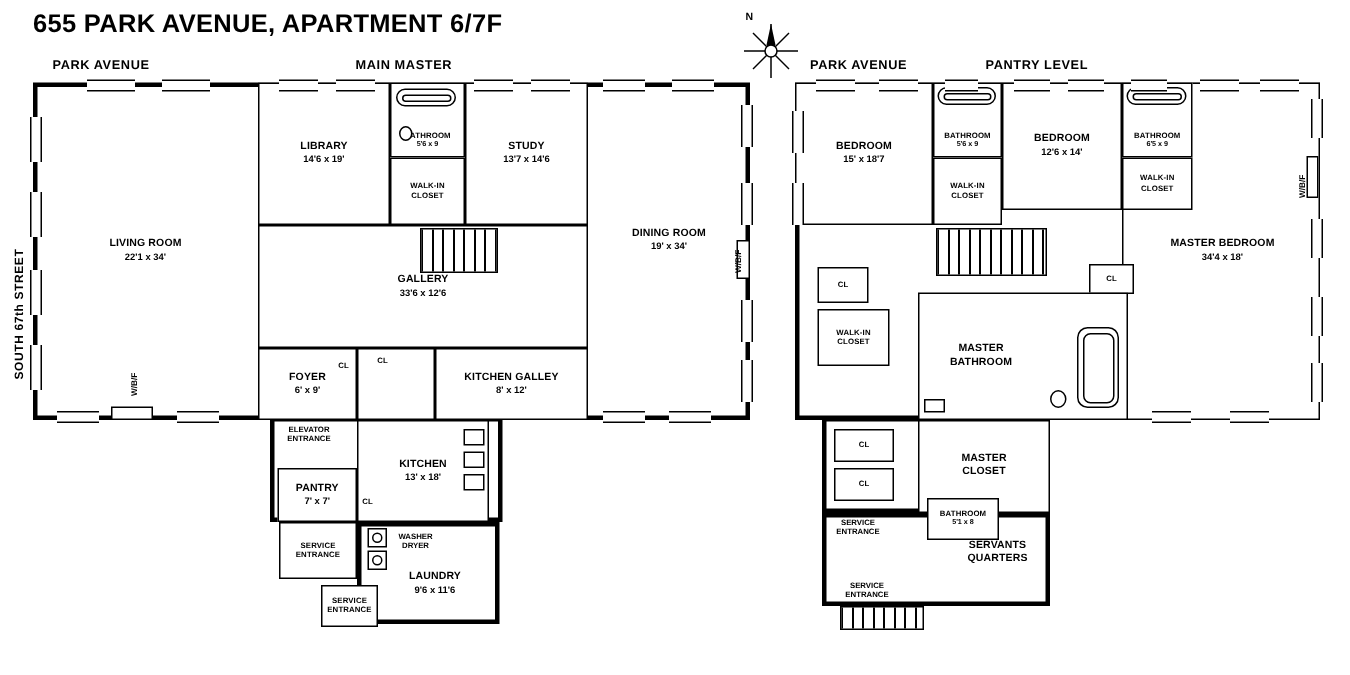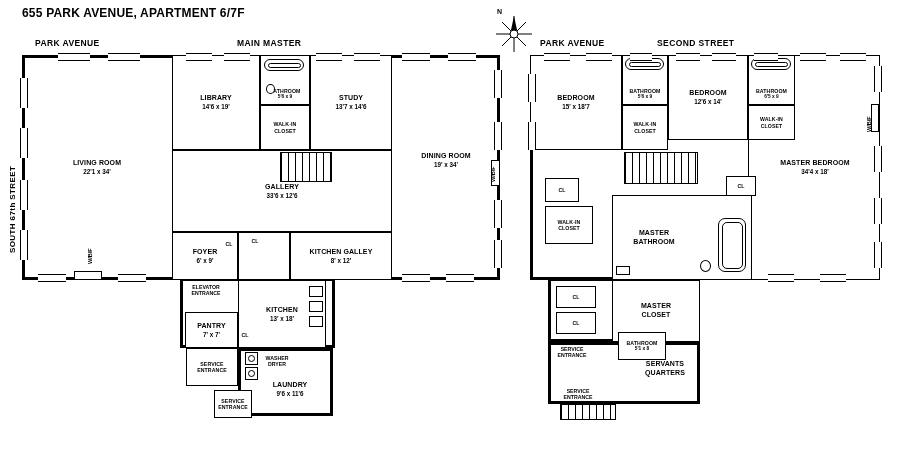--- a/index.html
+++ b/index.html
@@ -1,20 +1,20 @@
 <!DOCTYPE html>
 <html><head>
 <meta charset="utf-8">
 <style>
   *{box-sizing:border-box;margin:0;padding:0}
   html,body{width:900px;height:450px}
   body{background:#fff}
   #canvas{position:relative;width:900px;height:450px;background:#fff;
           font-family:"Liberation Sans","DejaVu Sans",sans-serif;color:#000;overflow:hidden}
-  .title{position:absolute;font-weight:700;font-size:12px;letter-spacing:.2px;white-space:nowrap;z-index:8}
+  .title{position:absolute;font-weight:700;font-size:17px;letter-spacing:.2px;white-space:nowrap;z-index:8}
   .hdr{position:absolute;font-weight:700;font-size:8.5px;letter-spacing:.4px;white-space:nowrap;z-index:8}
   .vhdr{position:absolute;font-weight:700;font-size:8px;letter-spacing:.4px;white-space:nowrap;
         transform:rotate(-90deg);transform-origin:left top;z-index:8}
   .outline{position:absolute;border:3.5px solid #000;background:#fff}
   .room{position:absolute;border:1.6px solid #000;background:#fff;display:flex;flex-direction:column;
         align-items:center;justify-content:center;text-align:center;z-index:2}
   .roomlabel{position:absolute;display:flex;flex-direction:column;align-items:center;justify-content:center;
              text-align:center;z-index:5}
   .nm{font-weight:700;font-size:7px;line-height:1.25;letter-spacing:.1px}
   .dm{font-weight:700;font-size:6.3px;line-height:1.2}
@@ -40,21 +40,21 @@
 </head>
 <body>
 
 <div id="canvas">
 
   <div class="title" style="left:22px;top:6px">655 PARK AVENUE, APARTMENT 6/7F</div>
   <div class="hdr" style="left:35px;top:38px">PARK AVENUE</div>
   <div class="hdr" style="left:237px;top:38px">MAIN MASTER</div>
   <div class="vhdr" style="left:8px;top:253px">SOUTH 67th STREET</div>
   <div class="hdr" style="left:540px;top:38px">PARK AVENUE</div>
-  <div class="hdr" style="left:657px;top:38px">SECOND STREET</div>
+  <div class="hdr" style="left:657px;top:38px">PANTRY LEVEL</div>
 
   <svg class="compass" style="left:492px;top:14px" width="44" height="40" viewBox="0 0 44 40">
     <g stroke="#000" stroke-width="1">
       <line x1="22" y1="2" x2="22" y2="38"></line>
       <line x1="4" y1="20" x2="40" y2="20"></line>
       <line x1="10" y1="8" x2="34" y2="32"></line>
       <line x1="34" y1="8" x2="10" y2="32"></line>
     </g>
     <polygon points="22,2 25,16 22,20 19,16" fill="#000"></polygon>
     <circle cx="22" cy="20" r="4" fill="#fff" stroke="#000"></circle>

